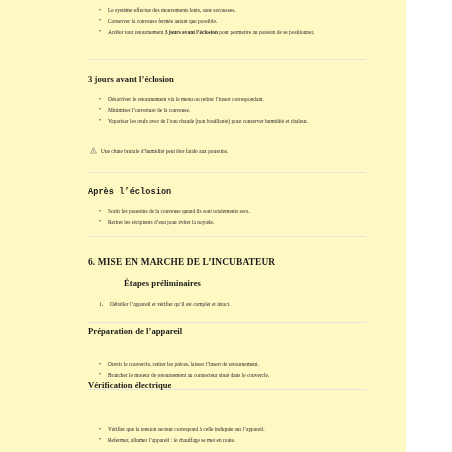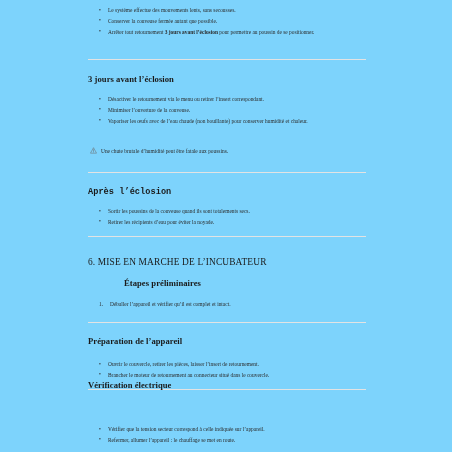--- a/index.html
+++ b/index.html
@@ -11,38 +11,38 @@
   body {
     width: 452px;
     height: 452px;
     overflow: hidden;
     font-family: "Liberation Serif", "DejaVu Serif", serif;
     color: #231f20;
     -webkit-font-smoothing: antialiased;
   }
   .page {
     position: relative;
-    width: 452px;
+    width: 406px;
     height: 452px;
     box-sizing: border-box;
     padding: 0;
-    background: #7dd3fc;
+    background: #fef9c3;
   }
   .content {
     position: absolute;
     left: 88px;
     top: 0;
     width: 278px;
   }
 
   
   h1.sec-title {
     font-size: 9.4px;
     line-height: 12px;
-    font-weight: normal;
+    font-weight: bold;
     margin: 0;
     letter-spacing: 0.15px;
     color: #1a1a1a;
   }
   h2.sub-title {
     font-size: 8.6px;
     line-height: 11px;
     font-weight: bold;
     margin: 0;
     letter-spacing: 0.05px;
@@ -195,21 +195,21 @@
     </div>
 
     <div class="block" style="top:300px;">
       <ol class="numbers">
         <li><span>Déballer l’appareil et vérifier qu’il est complet et intact.</span></li>
       </ol>
     </div>
 
     <hr class="divider" style="position:absolute;left:0;top:322px;">
 
-    <div class="block" style="top:336px;">
+    <div class="block" style="top:326px;">
       <h2 class="sub-title">Préparation de l’appareil</h2>
     </div>
 
     <div class="block" style="top:360px;">
       <ul class="bullets">
         <li><span>Ouvrir le couvercle, retirer les pièces, laisser l’insert de retournement.</span></li>
         <li><span>Brancher le moteur de retournement au connecteur situé dans le couvercle.</span></li>
       </ul>
     </div>
 

